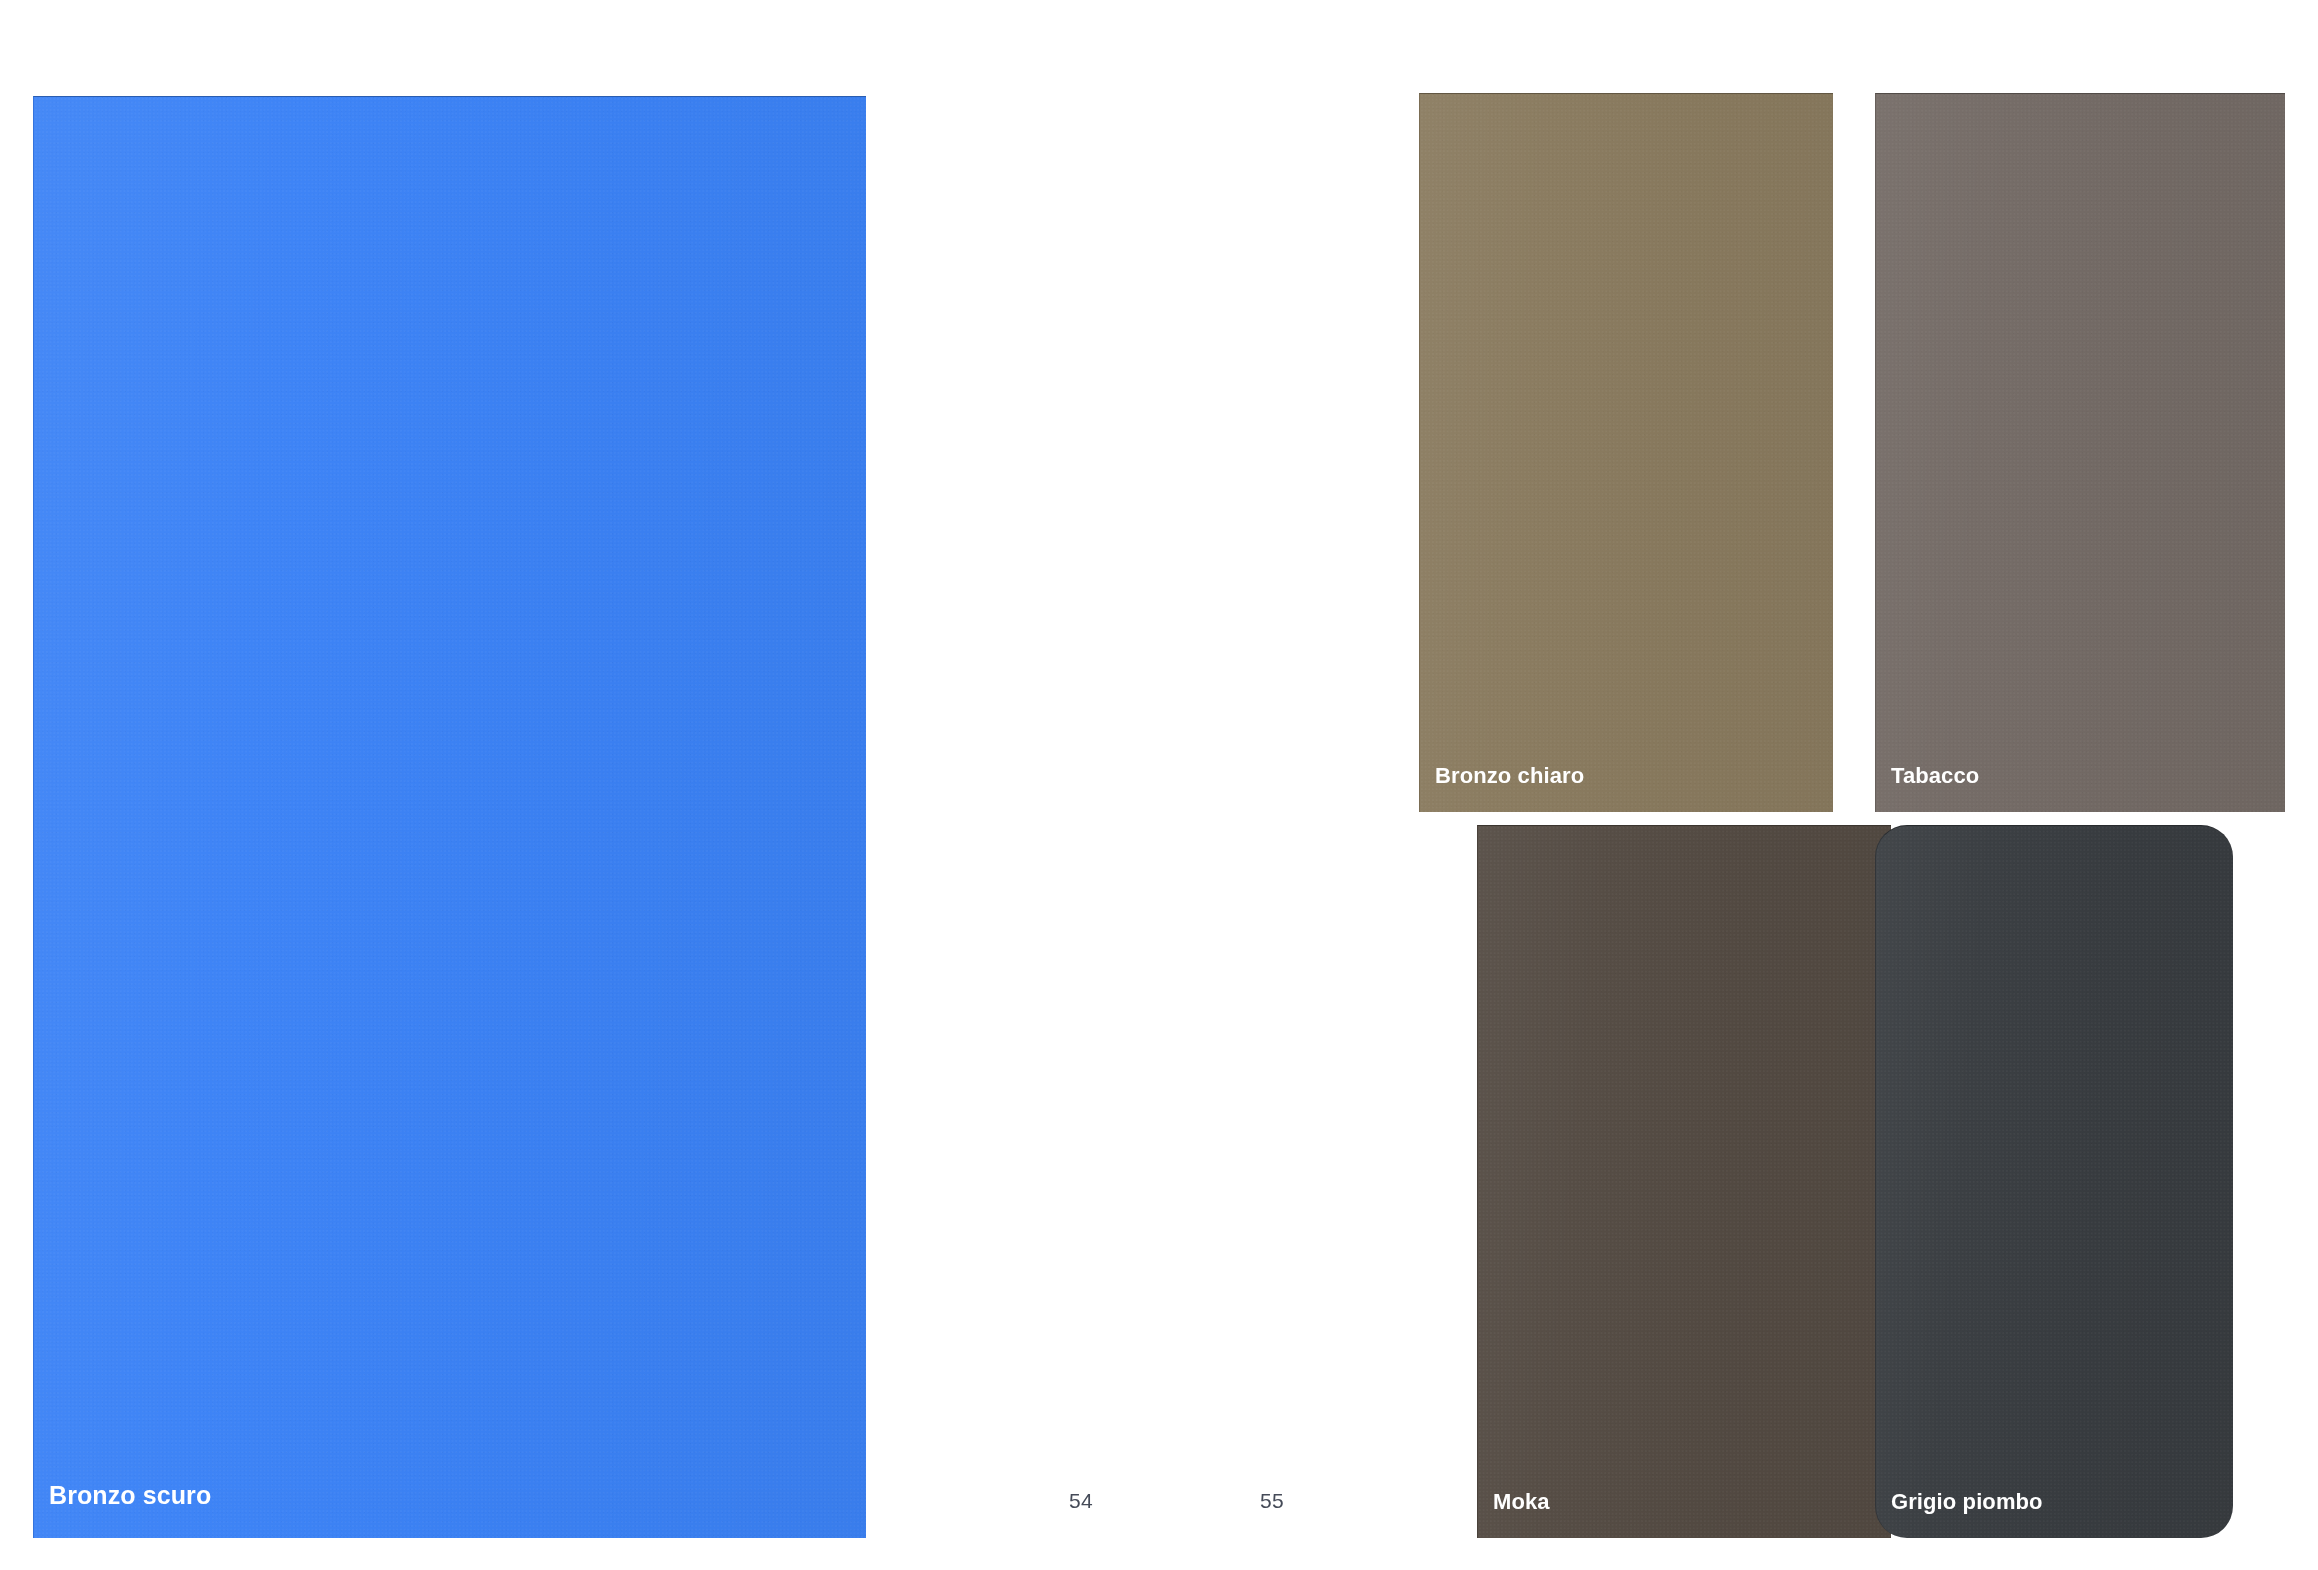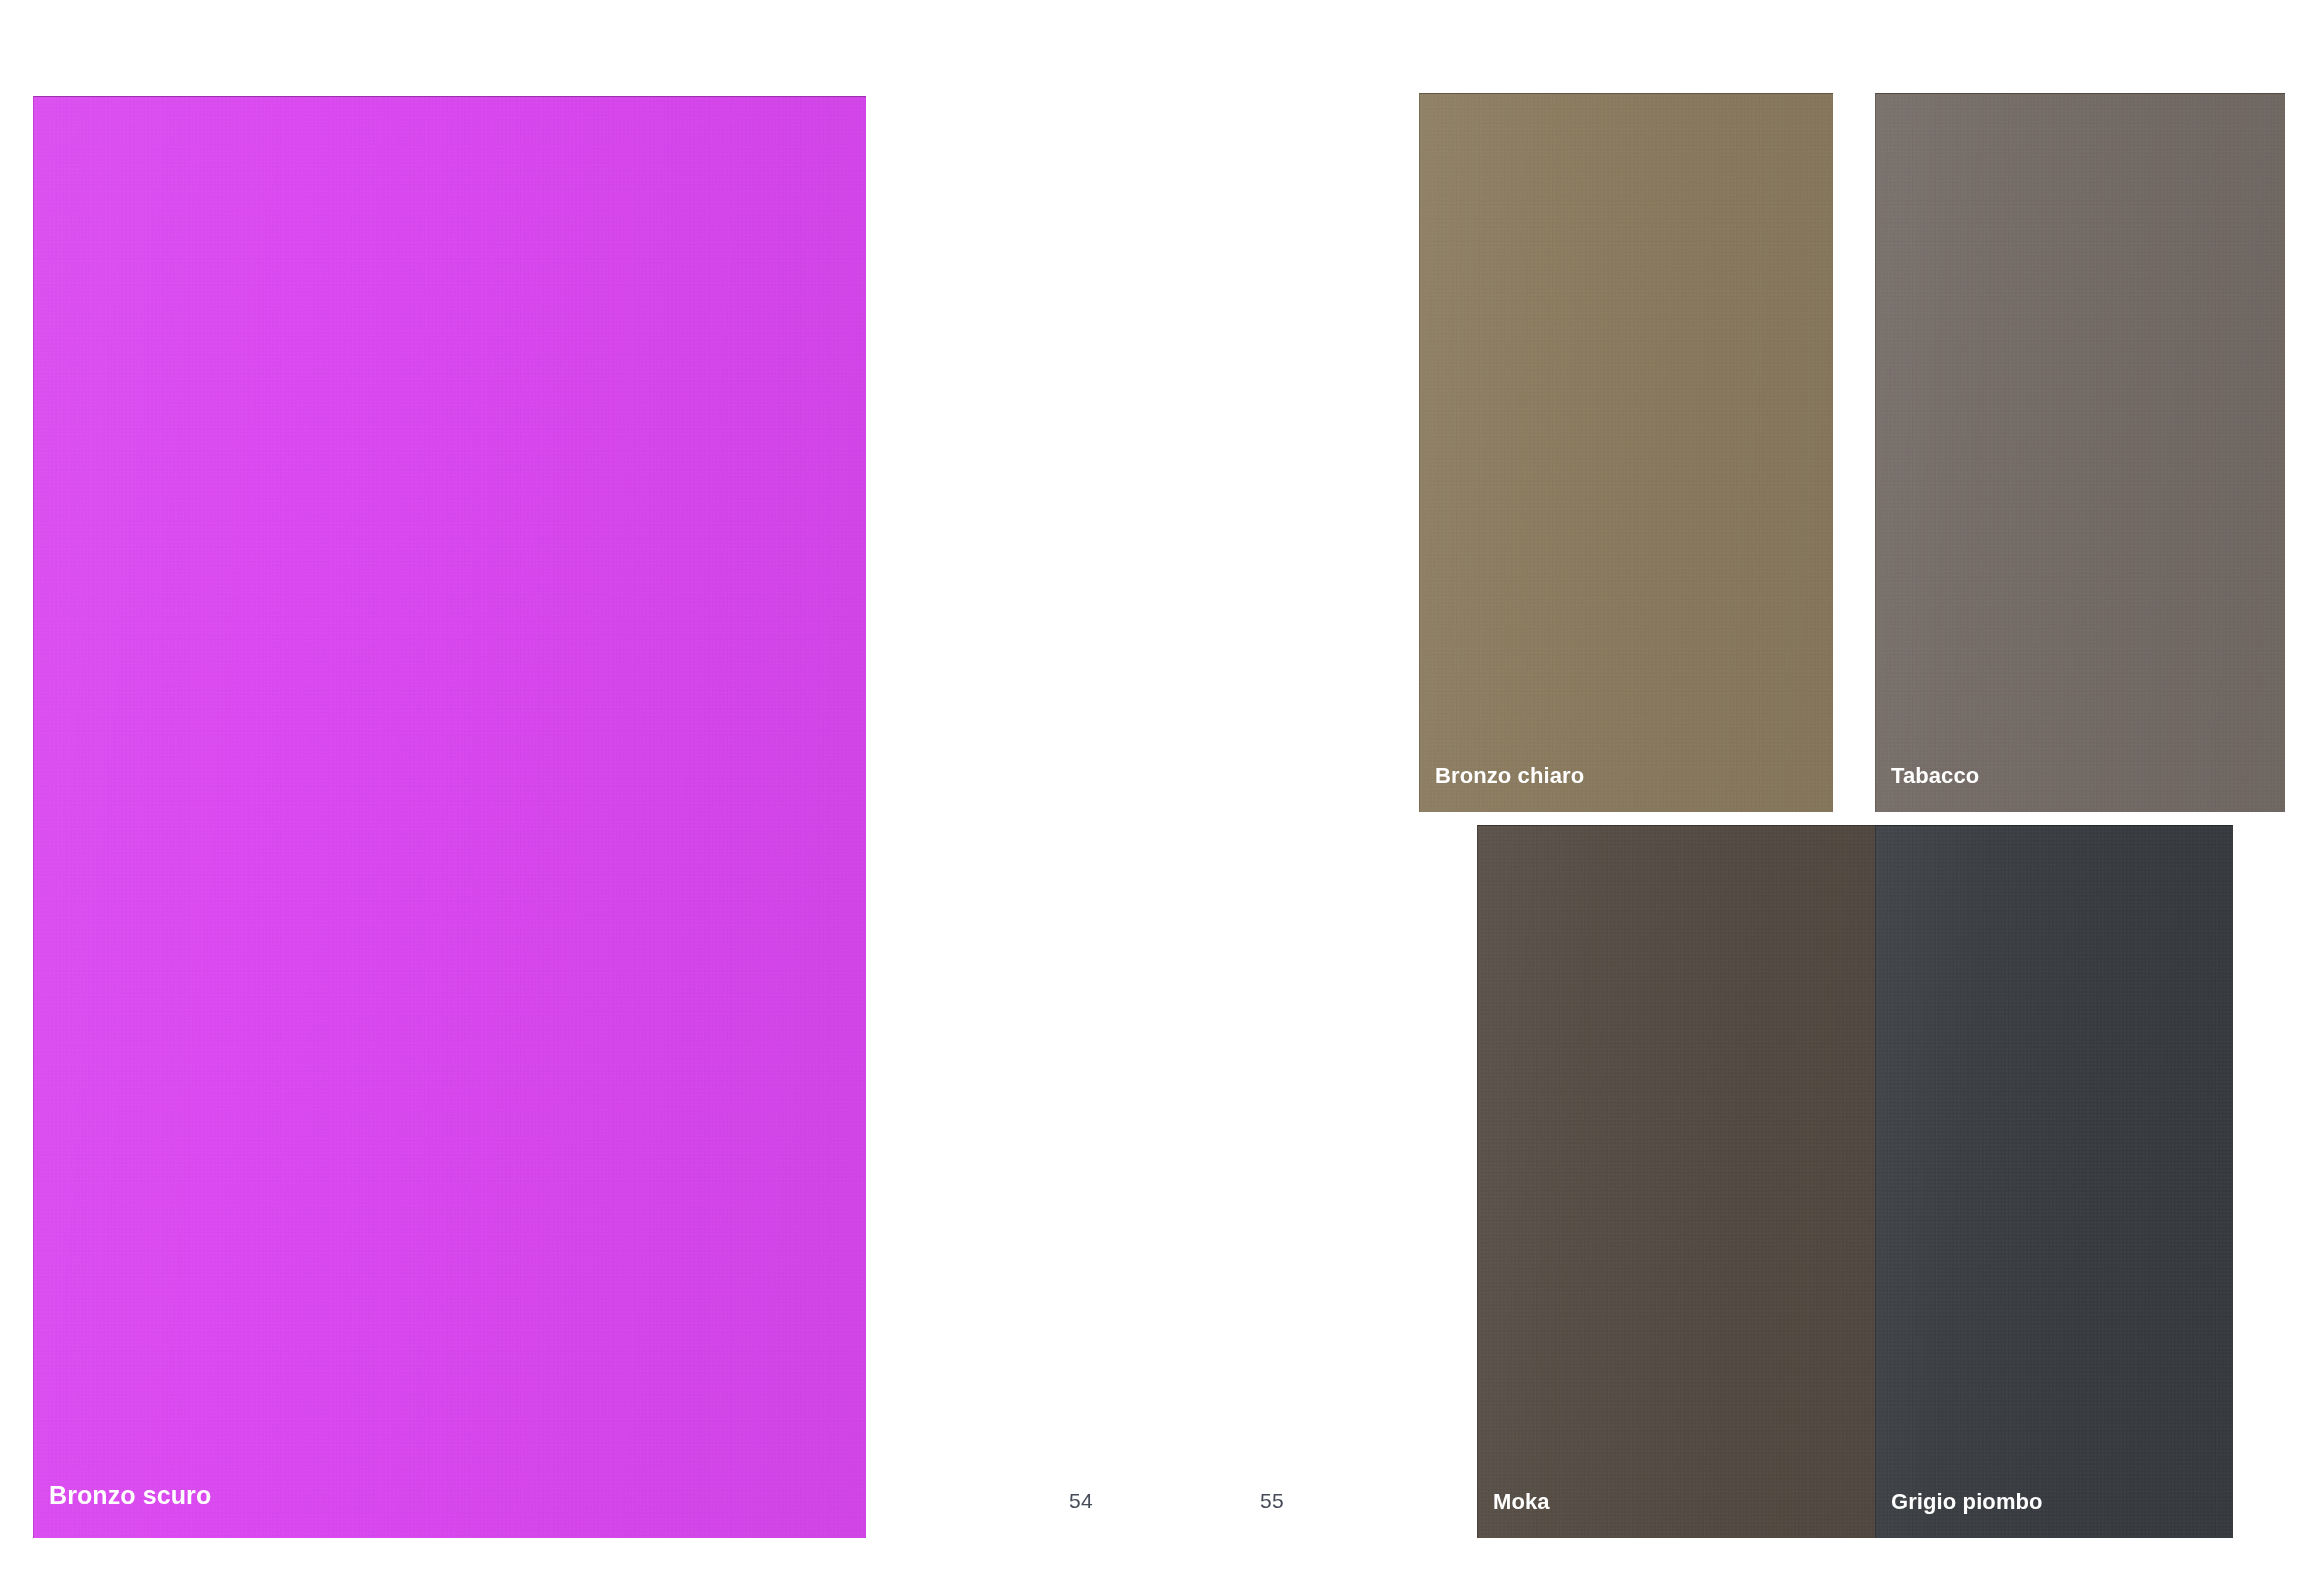--- a/index.html
+++ b/index.html
@@ -94,20 +94,21 @@
     width: 414px;
     height: 713px;
     background-color: #534a42;
   }
   #swatch-grigio-piombo {
     left: 1875px;
     top: 825px;
     width: 358px;
     height: 713px;
     background-color: #383c40;
+    border-radius: 32px;
   }
 
   #swatch-bronzo-chiaro .swatch-label,
   #swatch-tabacco .swatch-label,
   #swatch-moka .swatch-label,
   #swatch-grigio-piombo .swatch-label {
     font-size: 22px;
     bottom: 23px;
   }
 
@@ -130,21 +131,21 @@
     width: 583px;
     height: 1570px;
     background: #ffffff;
   }
 </style>
 </head>
 <body style="background: rgb(255, 255, 255);">
 
 <div id="gutter"></div>
 
-<div id="swatch-bronzo-scuro" class="swatch" style="background-color: #d946ef;">
+<div id="swatch-bronzo-scuro" class="swatch" style="background-color: #3b82f6;">
   <span class="swatch-label" style="color: rgb(255, 255, 255);">Bronzo scuro</span>
 </div>
 
 <div id="swatch-bronzo-chiaro" class="swatch" style="background-color: rgb(137, 122, 94);">
   <span class="swatch-label" style="color: rgb(255, 255, 255);">Bronzo chiaro</span>
 </div>
 
 <div id="swatch-tabacco" class="swatch" style="background-color: rgb(115, 106, 101);">
   <span class="swatch-label" style="color: #ffffff;">Tabacco</span>
 </div>

